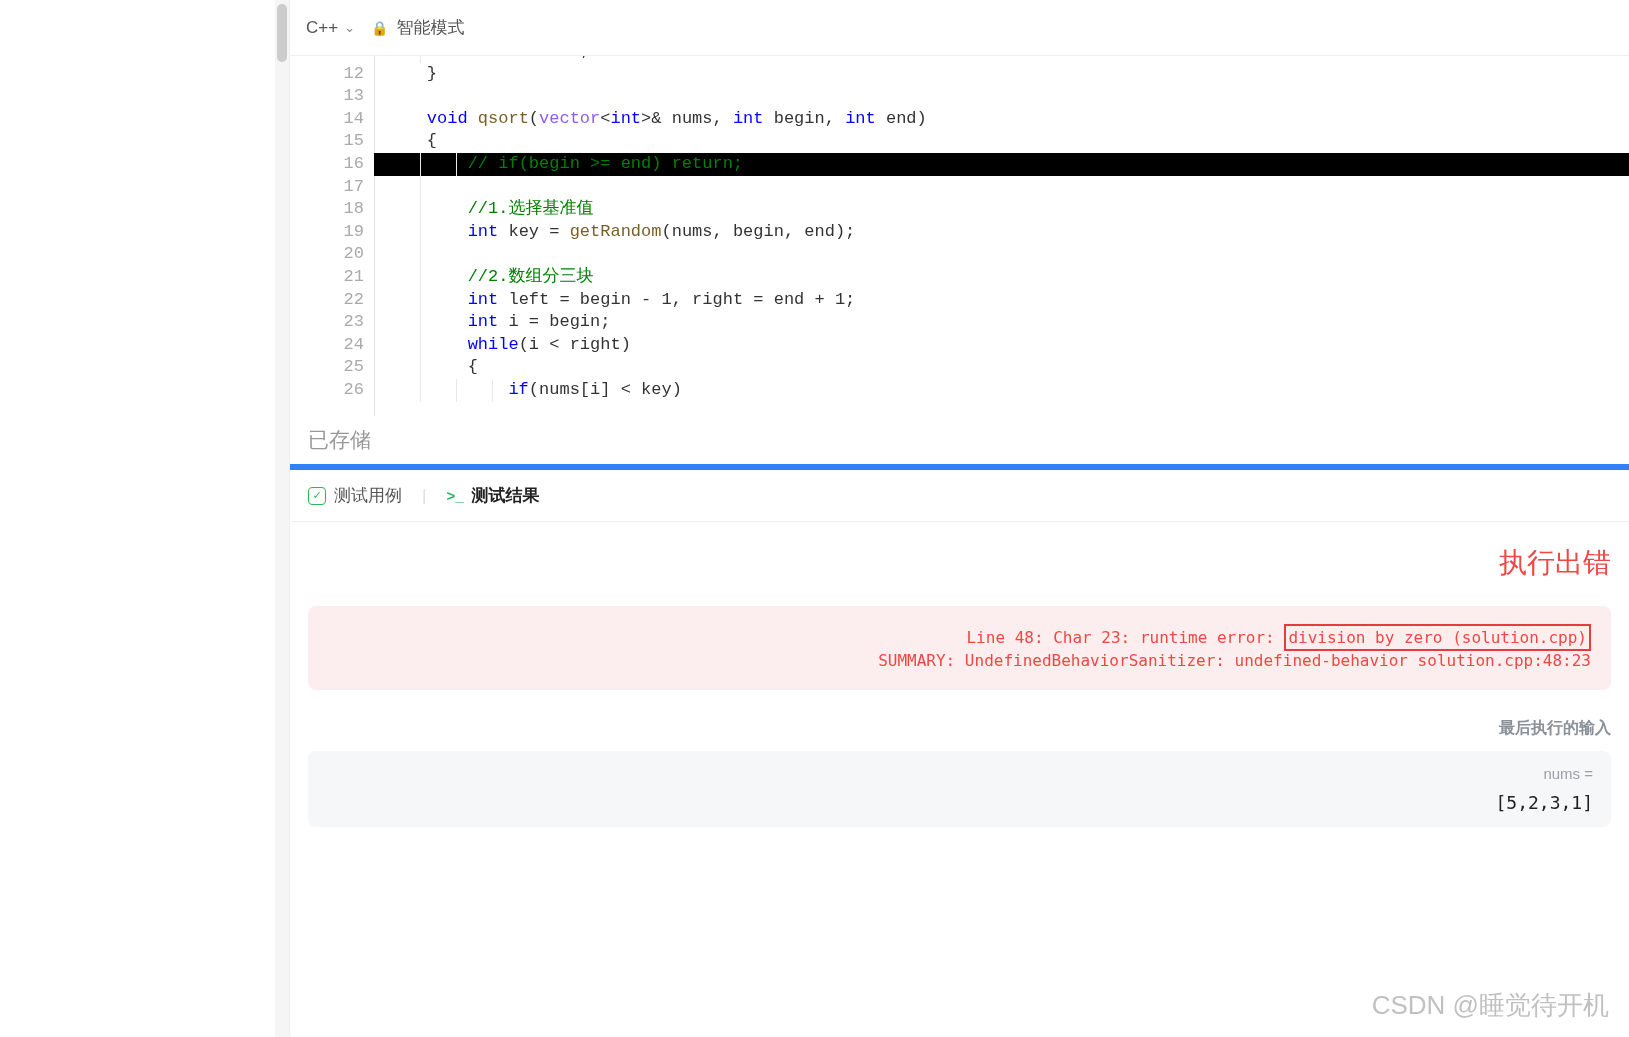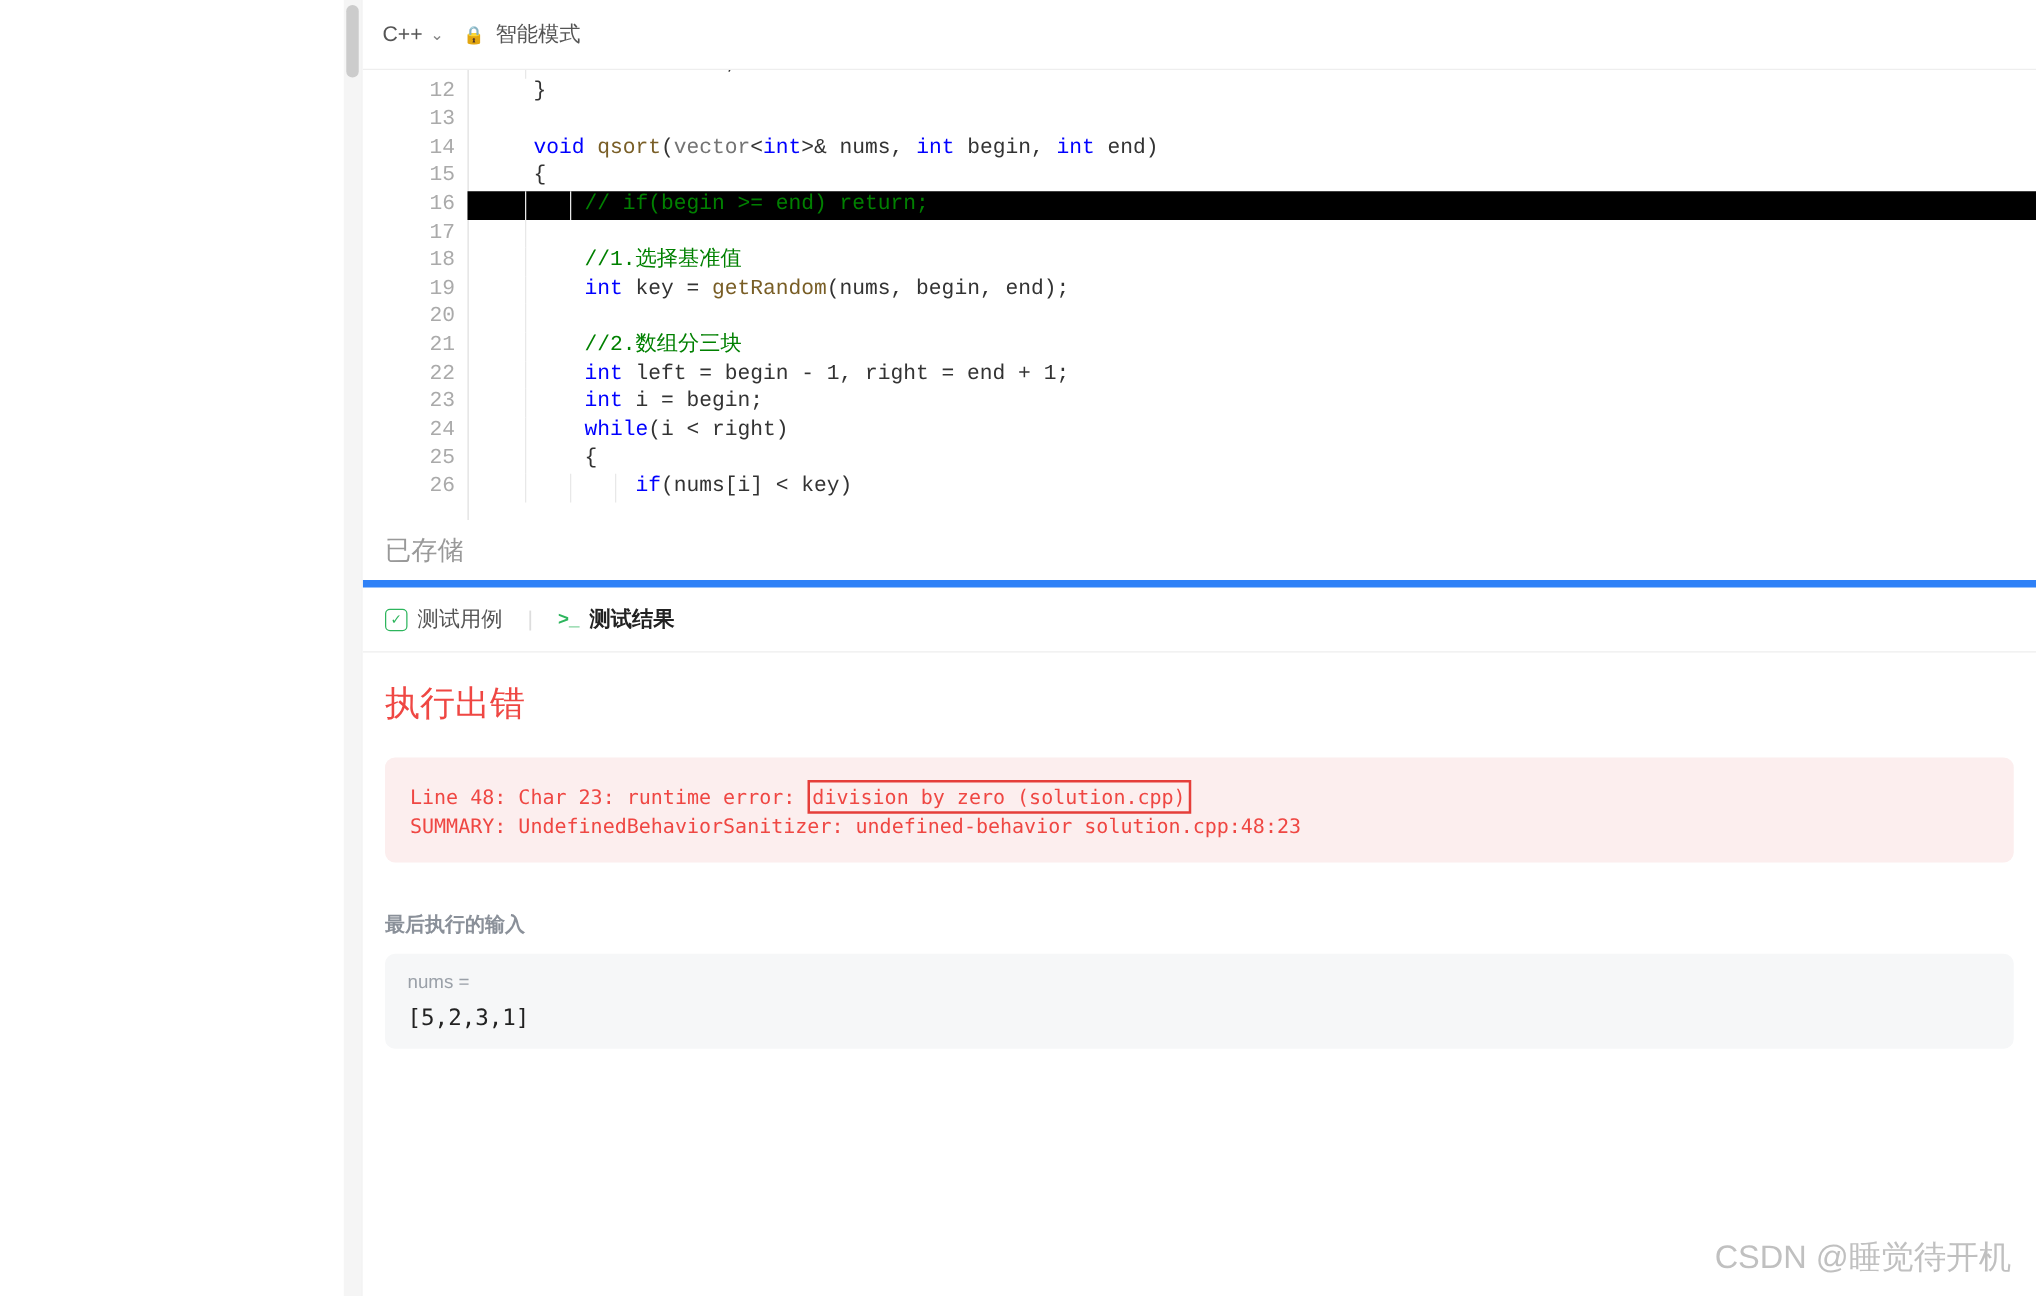--- a/index.html
+++ b/index.html
@@ -19,34 +19,34 @@
 .gutter div { height:22.6px; }
 .code-area { position:absolute; left:84px; top:0; right:0; }
 .fold-line { position:absolute; left:0; top:0; width:1px; height:360px; background:#e0e0e0; }
 .code-line { height:22.6px; white-space:pre; padding-left:12px; position:relative; }
 .code-line.hl { background:#000000; }
 .guide1 { position:absolute; left:46px; top:0; width:1px; height:22.6px; background:#e8e8e8; }
 .guide2 { position:absolute; left:82px; top:0; width:1px; height:22.6px; background:#e8e8e8; }
 .guide3 { position:absolute; left:118px; top:0; width:1px; height:22.6px; background:#e8e8e8; }
 .kw { color:#0000ff; }
 .fn { color:#795e26; }
-.ty { color:#737373; }
+.ty { color:#8b5cf6; }
 .cm { color:#008000; }
 .pl { color:#333; }
 .status { padding:10px 18px; color:#999; font-size:21px; }
 .divider-bar { height:6px; background:#2f81f7; }
 .tabs { display:flex; align-items:center; gap:20px; padding:14px 18px; font-size:17px; border-bottom:1px solid #eee; }
 .tab { display:flex; align-items:center; gap:8px; color:#555; cursor:pointer; }
 .tab.active { font-weight:600; color:#222; }
 .tab-check { width:18px; height:18px; border:1.5px solid #2db55d; border-radius:4px; display:flex; align-items:center; justify-content:center; color:#2db55d; font-size:11px; }
 .term-icon { color:#2db55d; font-weight:bold; font-size:15px; }
 .sep { color:#ddd; }
-.result-body { padding:22px 18px 12px; overflow:auto; flex:1; }
+.result-body { padding:22px 18px 12px; overflow:auto; flex:1;text-align:right; }
 .err-title { color:#ef4743; font-size:28px; font-weight:500; margin-bottom:24px; }
-.err-box { background:#fceeee; border-radius:8px; padding:18px 20px; margin-bottom:40px; font-family:Consolas,Monaco,monospace; font-size:16px; color:#ef4743; line-height:1.45; position:relative; }
+.err-box { background:#fceeee; border-radius:8px; padding:18px 20px; margin-bottom:28px; font-family:Consolas,Monaco,monospace; font-size:16px; color:#ef4743; line-height:1.45; position:relative; }
 .err-hl { border:2.5px solid #e53e3a; padding:0 2px; display:inline-block; position:relative; z-index:2; }
 .err-line2 { color:#ef4743; position:relative; z-index:1; margin-top:-2px; }
 .input-label { color:#8a9099; font-size:16px; margin-bottom:12px;font-weight:bold; }
 .input-box { background:#f6f7f8; border-radius:8px; padding:14px 18px; }
 .input-key { color:#9aa0a8; font-size:15px; margin-bottom:10px; }
 .input-val { font-family:Consolas,Monaco,monospace; font-size:18px; color:#222; }
 .watermark { position:absolute; right:20px; bottom:14px; color:rgba(140,140,140,0.55); font-size:26px; pointer-events:none; }
 </style>
 </head>
 <body>

